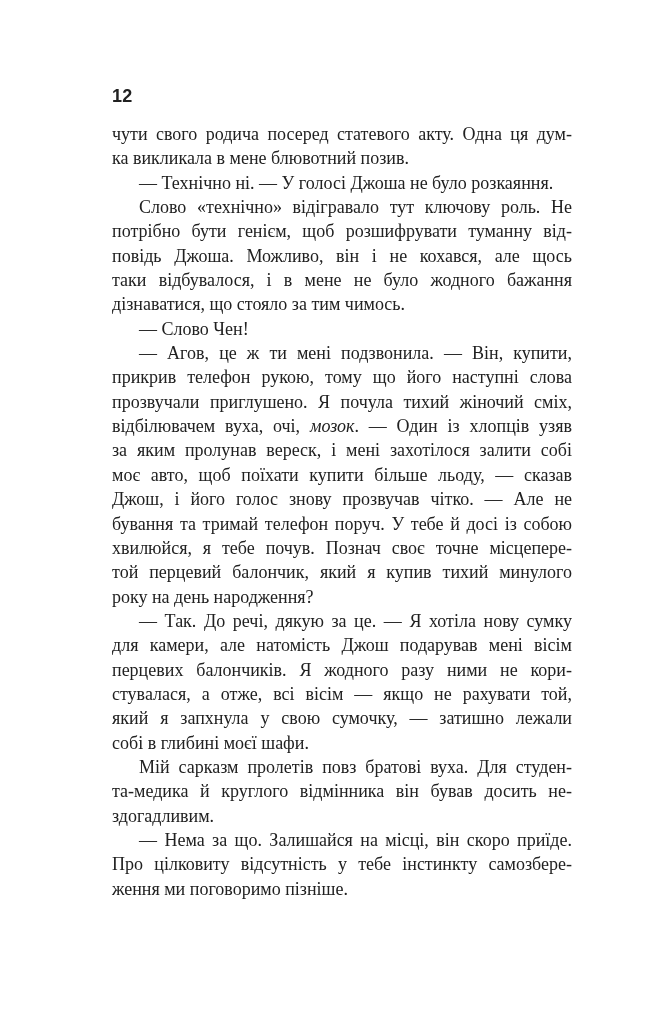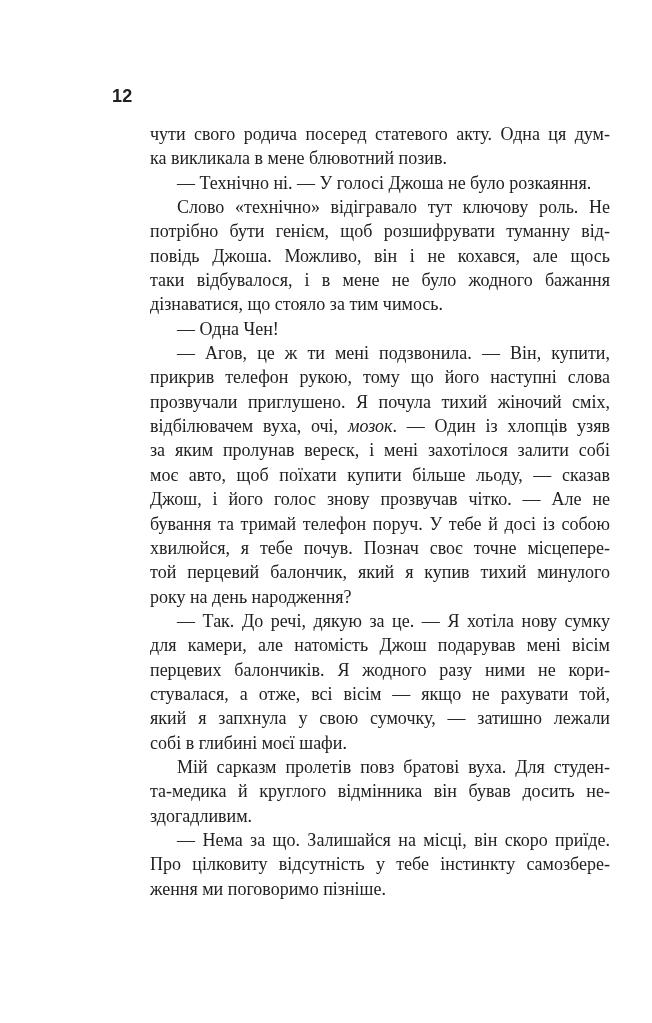--- a/index.html
+++ b/index.html
@@ -27,21 +27,20 @@
     color: var(--ink, #212121);
   }
   .text-block {
     position: absolute;
     left: 112px;
     top: 122px;
     width: 460px;
     font-size: 18px;
     line-height: 24.35px;
     hyphens: none;
-    margin-left: 38px;
   }
   .paragraph {
     margin: 0;
     padding: 0;
   }
   .line {
     text-align: justify;
     text-align-last: justify;
     white-space: normal;
   }
@@ -69,21 +68,21 @@
         <div class="line last indent">— Технічно ні. — У голосі Джоша не було розкаяння.</div>
       </div>
       <div class="paragraph">
         <div class="line indent">Слово «технічно» відігравало тут ключову роль. Не</div>
         <div class="line">потрібно бути генієм, щоб розшифрувати туманну від-</div>
         <div class="line">повідь Джоша. Можливо, він і не кохався, але щось</div>
         <div class="line">таки відбувалося, і в мене не було жодного бажання</div>
         <div class="line last">дізнаватися, що стояло за тим чимось.</div>
       </div>
       <div class="paragraph">
-        <div class="line last indent">— Одна Чен!</div>
+        <div class="line last indent">— Слово Чен!</div>
       </div>
       <div class="paragraph">
         <div class="line indent">— Агов, це ж ти мені подзвонила. — Він, купити,</div>
         <div class="line">прикрив телефон рукою, тому що його наступні слова</div>
         <div class="line">прозвучали приглушено. Я почула тихий жіночий сміх,</div>
         <div class="line">відбілювачем вуха, очі, <em>мозок</em>. — Один із хлопців узяв</div>
         <div class="line">за яким пролунав вереск, і мені захотілося залити собі</div>
         <div class="line">моє авто, щоб поїхати купити більше льоду, — сказав</div>
         <div class="line">Джош, і його голос знову прозвучав чітко. — Але не</div>
         <div class="line">бування та тримай телефон поруч. У тебе й досі із собою</div>

